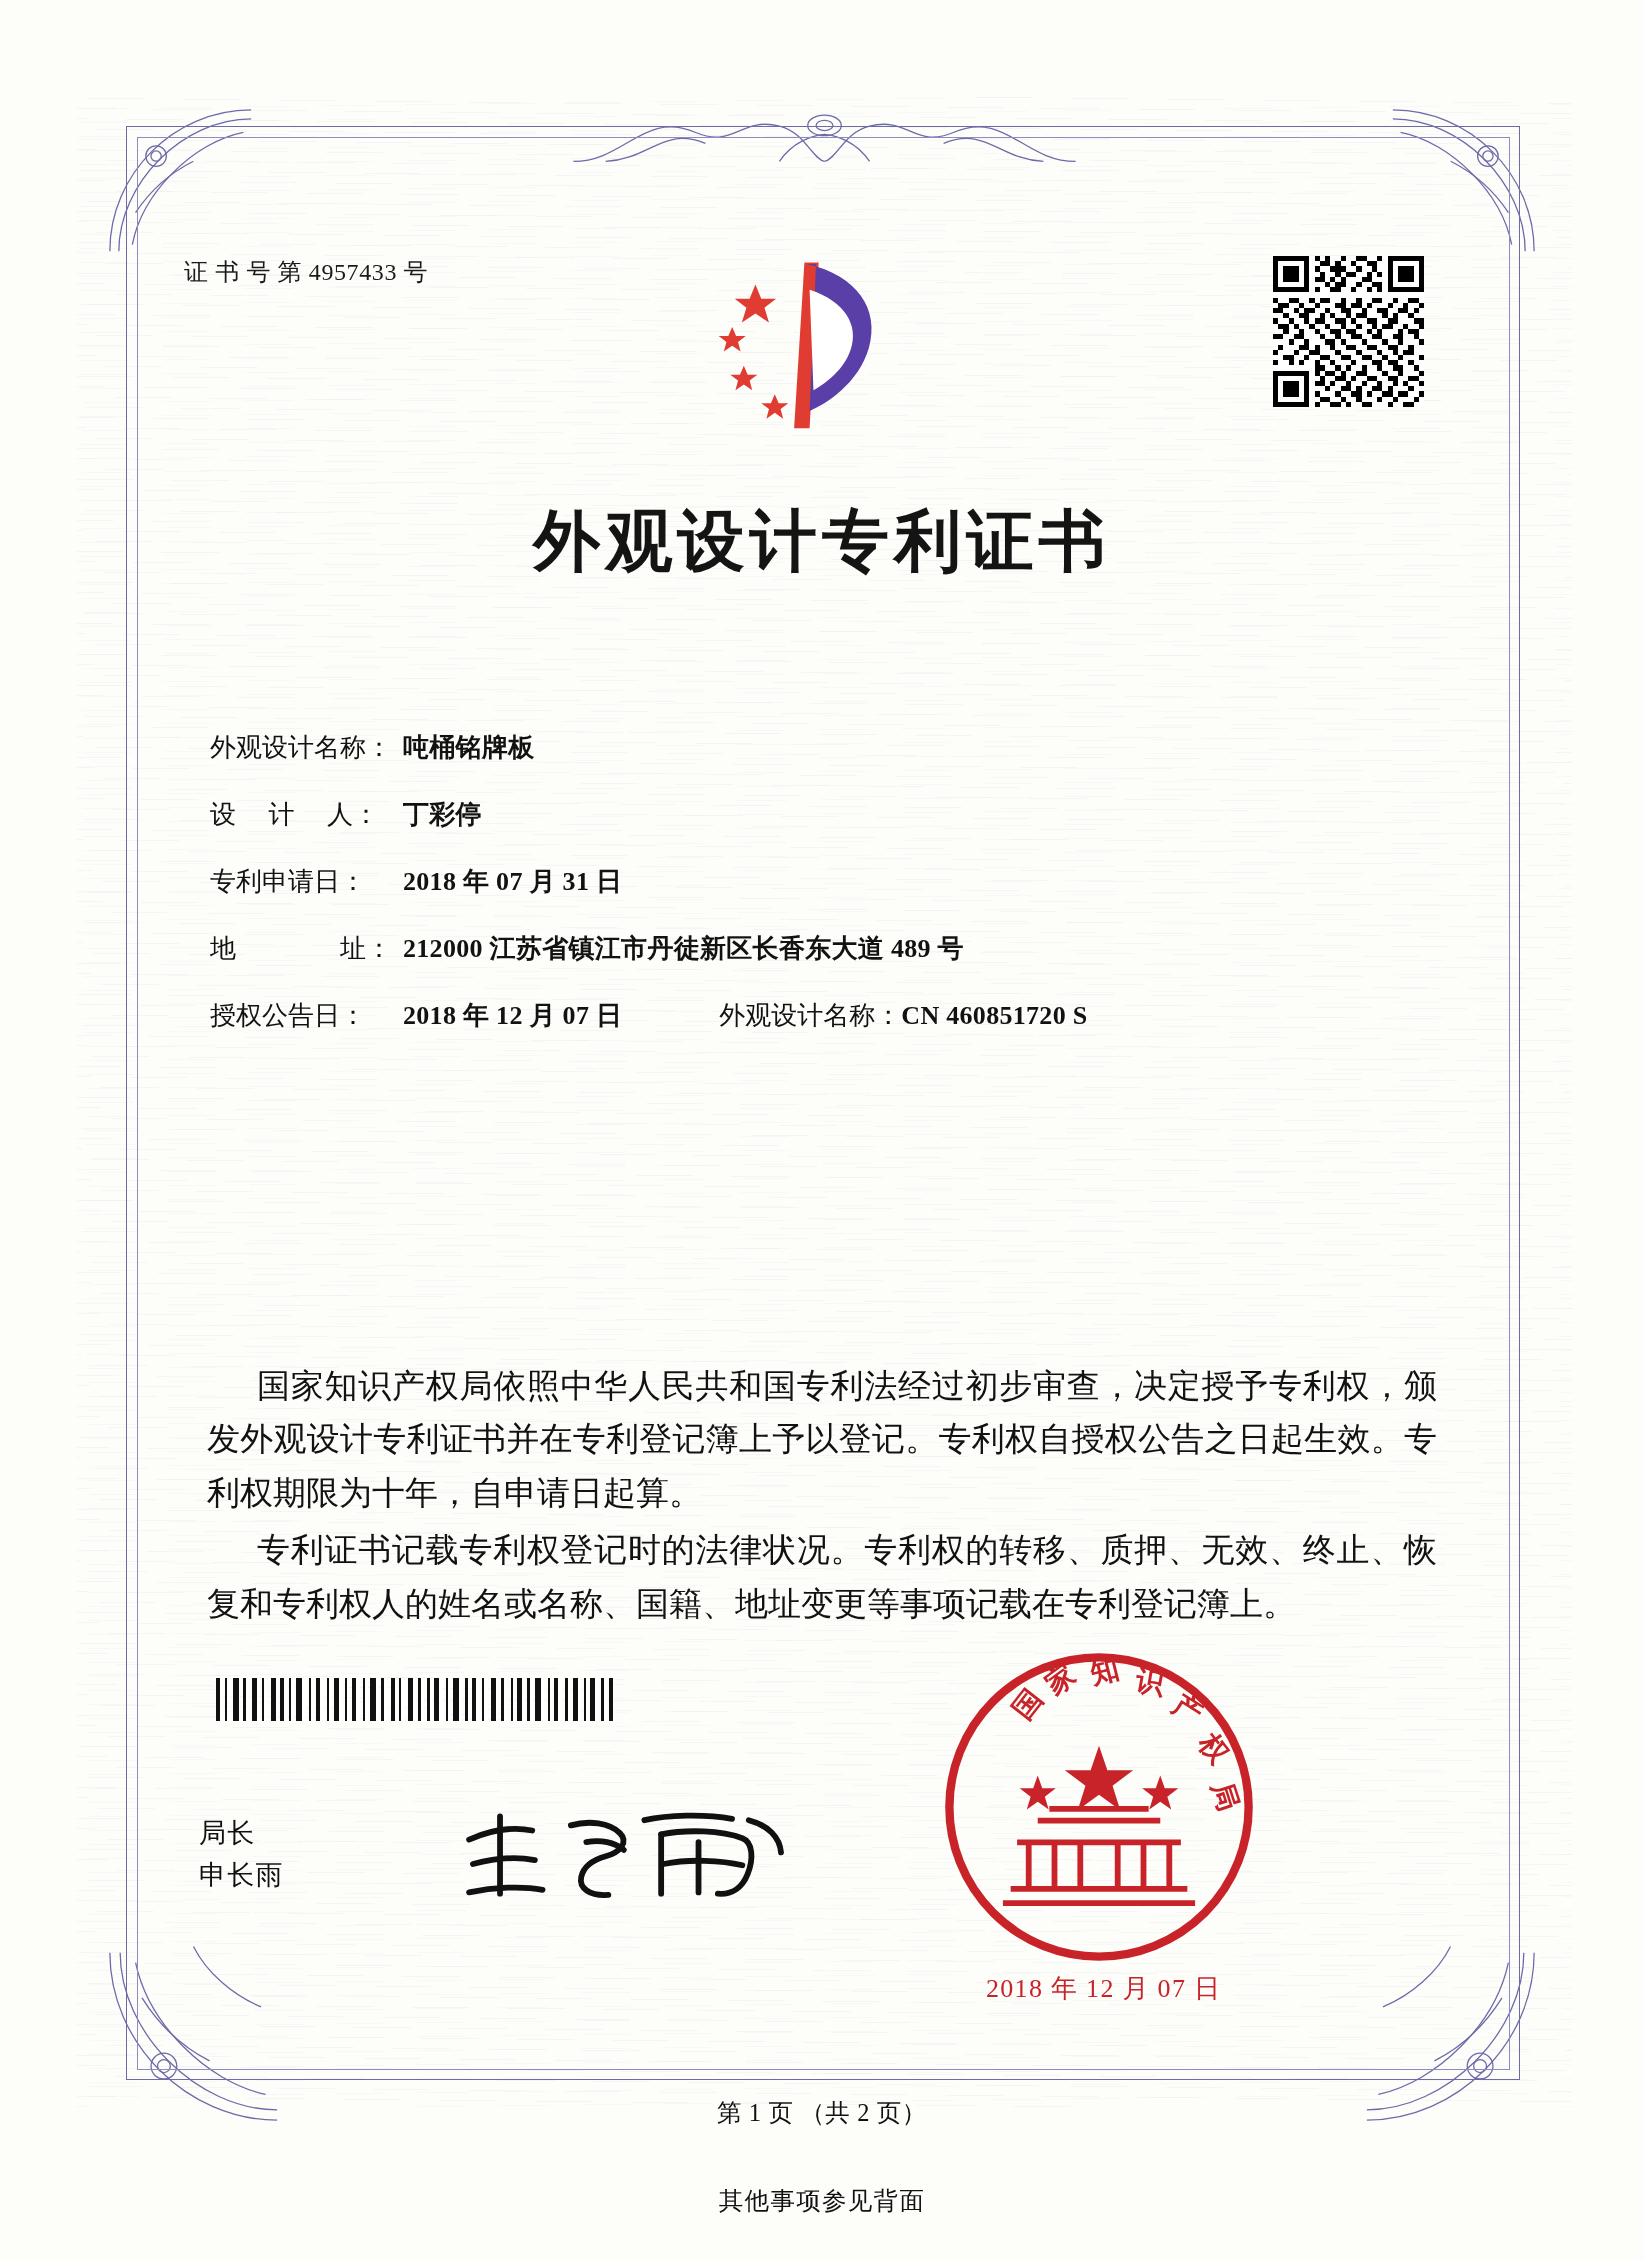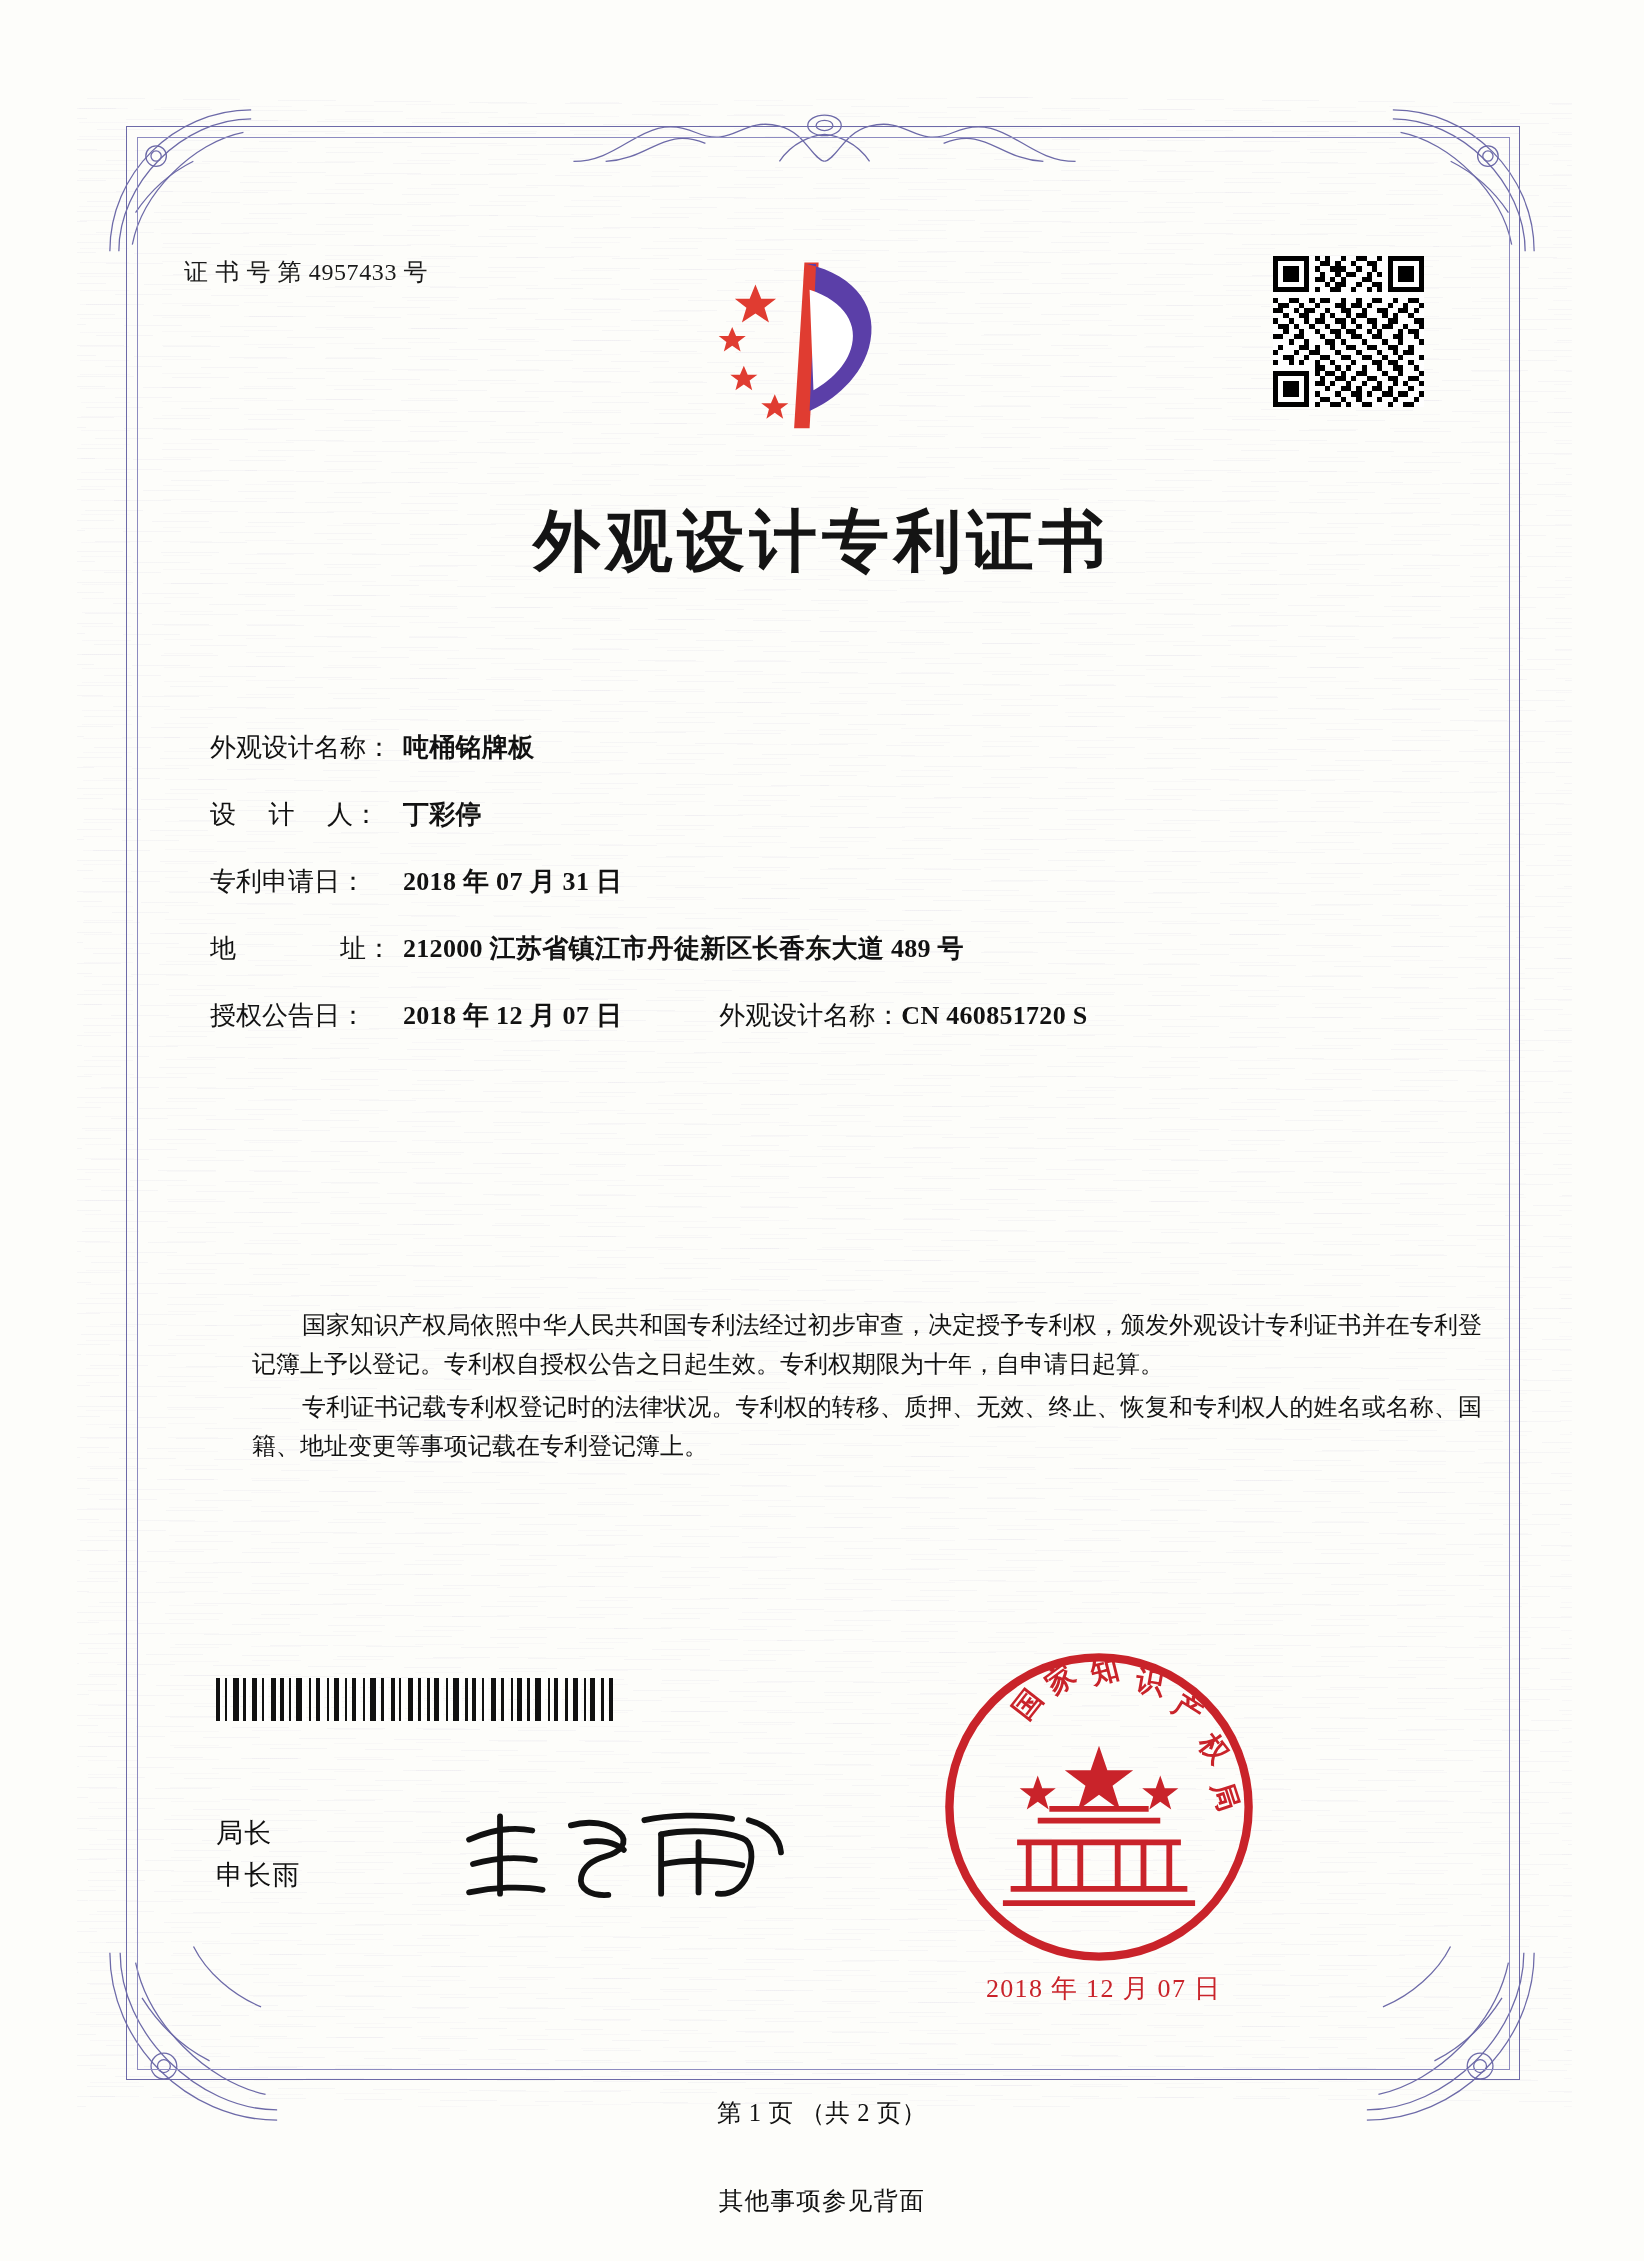--- a/index.html
+++ b/index.html
@@ -126,27 +126,26 @@
     font-weight: bold;
   }
   .field-row .second-label {
     margin-left: 97px;
     min-width: 0;
   }
 
   
   .paras {
     position: absolute;
-    left: 207px; top: 1306px;
+    left: 207px; top: 1360px;
     width: 1230px;
-    font-size: 24px;
+    font-size: 33px;
     line-height: 1.62;
     color: #121212;
     text-align: justify;
-    margin-left: 45px;
   }
   .paras p {
     margin: 0 0 3.9px 0;
     text-indent: 50px;
   }
 
   
   .barcode {
     position: absolute;
     left: 216px; top: 1678px;
@@ -155,21 +154,21 @@
   .barcode i {
     display: inline-block;
     height: 43px;
     background: #111;
     vertical-align: top;
   }
 
   
   .sig-labels {
     position: absolute;
-    left: 216px; top: 1813px;
+    left: 199px; top: 1813px;
     font-size: 27px;
     line-height: 1.55;
     color: #111;
     letter-spacing: 1.3px;
   }
   .sig-script {
     position: absolute;
     left: 451px; top: 1797px;
     width: 361px; height: 116px;
   }

